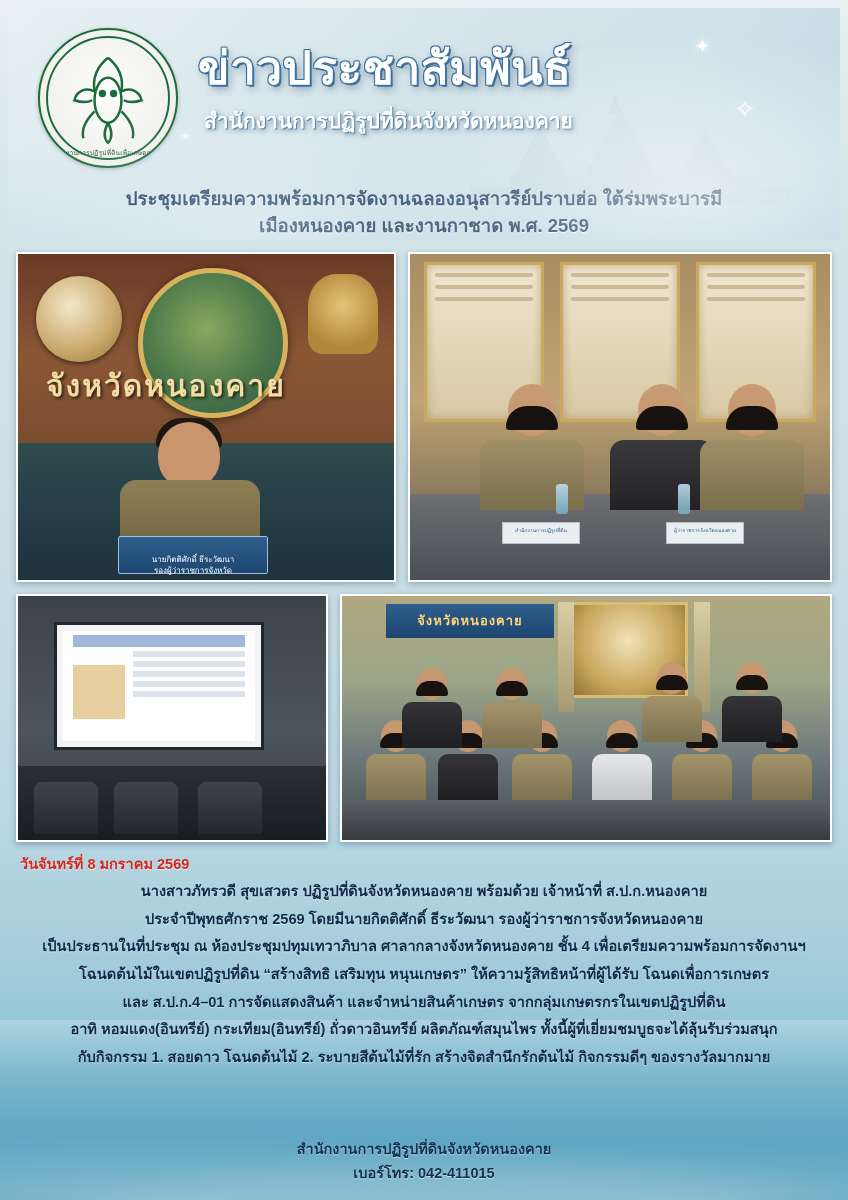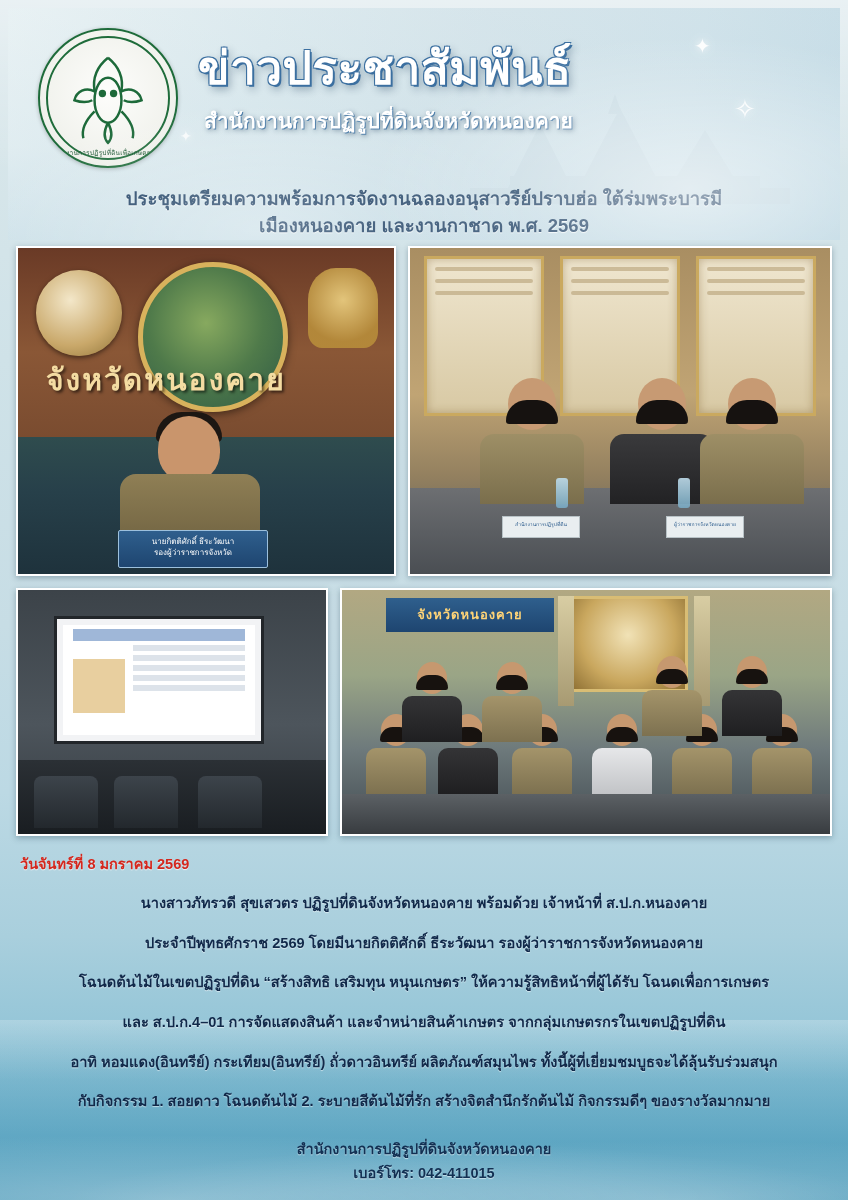--- a/index.html
+++ b/index.html
@@ -104,21 +104,21 @@
     left: 40px; right: 40px; top: 178px;
     text-align: center;
     color: #1c3f63;
     font-size: 18.5px;
     line-height: 1.45;
     font-weight: bold;
     text-shadow: 0 1px 1px rgba(255,255,255,.8);
   }
 
   
-  .photos { position: absolute; top: 246px; left: 16px; right: 16px; height: 503px; }
+  .photos { position: absolute; top: 252px; left: 16px; right: 16px; height: 503px; }
   .ph {
     position: absolute;
     border: 2px solid #ffffff;
     box-shadow: 0 2px 6px rgba(30,60,80,.35);
     overflow: hidden;
     background: #2d3a42;
   }
 
   
   #photo1 { left: 0; top: 0; width: 380px; height: 330px;
@@ -151,21 +151,21 @@
   .p1-desk { position:absolute; left:0; right:0; bottom:0; height:42%;
      background: linear-gradient(180deg,#2f4c4e 0%, #27404a 40%, #1e323c 100%); }
   .p1-man { position:absolute; left:96px; bottom:28px; width:150px; height:130px; }
   .p1-head { position:absolute; left:44px; top:0; width:62px; height:66px; border-radius:50% 50% 45% 45%;
      background:#c9956c; }
   .p1-hair { position:absolute; left:42px; top:-4px; width:66px; height:30px; border-radius:33px 33px 6px 6px; background:#1c1713; }
   .p1-body { position:absolute; left:6px; top:58px; width:140px; height:78px; border-radius:16px 16px 0 0;
      background: linear-gradient(180deg,#8f7f55,#6e6140); }
   .p1-nameplate { position:absolute; left:100px; bottom:6px; width:150px; height:38px;
      background: linear-gradient(180deg,#2f5f8d,#1e4570); border:1px solid #9cc0dd; border-radius:2px;
-     color:#fff; font-size:8px; text-align:center; padding-top:6px; line-height:1.35; }
+     color:#fff; font-size:8px; text-align:center; padding-top:18px; line-height:1.35; }
 
   
   .p2-wall { position:absolute; inset:0; background: linear-gradient(180deg,#a98e62 0%, #c0a474 45%, #93805f 70%, #4e5258 100%); }
   .p2-panel { position:absolute; top:8px; width:120px; height:160px; border:3px solid #caa95f;
      background: linear-gradient(180deg,#efe6cf,#d8c9a4); box-shadow: inset 0 0 10px rgba(120,90,40,.4); }
   .p2-panel.a { left: 14px; }
   .p2-panel.b { left: 150px; }
   .p2-panel.c { left: 286px; }
   .p2-panel .line { height:4px; margin:8px 8px; background:#b5a077; opacity:.6; border-radius:2px; }
   .p2-table { position:absolute; left:0; right:0; bottom:0; height:86px; background: linear-gradient(180deg,#6d6f72,#4a4e53); }
@@ -215,21 +215,21 @@
     position: absolute; left: 20px; top: 852px;
     color: #d4271d; font-size: 14.5px; font-weight: bold;
     text-shadow: 0 1px 1px rgba(255,255,255,.75);
   }
   .body-text {
     position: absolute; left: 26px; right: 26px; top: 876px;
     color: #11294a; font-size: 14.6px; line-height: 1.62;
     text-align: center; font-weight: bold;
     text-shadow: 0 1px 1px rgba(255,255,255,.55);
   }
-  .body-text p { margin: 16px; white-space: nowrap; text-align: center; }
+  .body-text p { margin: 4px; white-space: nowrap; text-align: center; }
 
   .footer {
     position: absolute; left: 26px; right: 26px; bottom: 14px;
     text-align: center; color: #123053; font-size: 14.5px; line-height: 1.7;
     font-weight: bold;
     text-shadow: 0 1px 1px rgba(255,255,255,.55);
   }
   .footer p { margin: 0; }
 </style>
 </head>
@@ -422,20 +422,21 @@
         <div class="b"></div>
       </div>
     </div>
   </div>
 
   <div class="date">วันจันทร์ที่ 8 มกราคม 2569</div>
 
   <div class="body-text">
     <p>นางสาวภัทรวดี สุขเสวตร ปฏิรูปที่ดินจังหวัดหนองคาย พร้อมด้วย เจ้าหน้าที่ ส.ป.ก.หนองคาย</p>
     <p>ประจำปีพุทธศักราช 2569  โดยมีนายกิตติศักดิ์ ธีระวัฒนา รองผู้ว่าราชการจังหวัดหนองคาย</p>
+    <p>เป็นประธานในที่ประชุม ณ ห้องประชุมปทุมเทวาภิบาล ศาลากลางจังหวัดหนองคาย ชั้น 4 เพื่อเตรียมความพร้อมการจัดงานฯ</p>
     <p>โฉนดต้นไม้ในเขตปฏิรูปที่ดิน “สร้างสิทธิ เสริมทุน หนุนเกษตร” ให้ความรู้สิทธิหน้าที่ผู้ได้รับ  โฉนดเพื่อการเกษตร</p>
     <p>และ ส.ป.ก.4–01 การจัดแสดงสินค้า และจำหน่ายสินค้าเกษตร จากกลุ่มเกษตรกรในเขตปฏิรูปที่ดิน</p>
     <p>อาทิ หอมแดง(อินทรีย์) กระเทียม(อินทรีย์) ถั่วดาวอินทรีย์ ผลิตภัณฑ์สมุนไพร ทั้งนี้ผู้ที่เยี่ยมชมบูธจะได้ลุ้นรับร่วมสนุก</p>
     <p>กับกิจกรรม  1. สอยดาว โฉนดต้นไม้  2. ระบายสีต้นไม้ที่รัก สร้างจิตสำนึกรักต้นไม้  กิจกรรมดีๆ ของรางวัลมากมาย</p>
   </div>
 
   <div class="footer">
     <p>สำนักงานการปฏิรูปที่ดินจังหวัดหนองคาย</p>
     <p>เบอร์โทร:  042-411015</p>
   </div>

